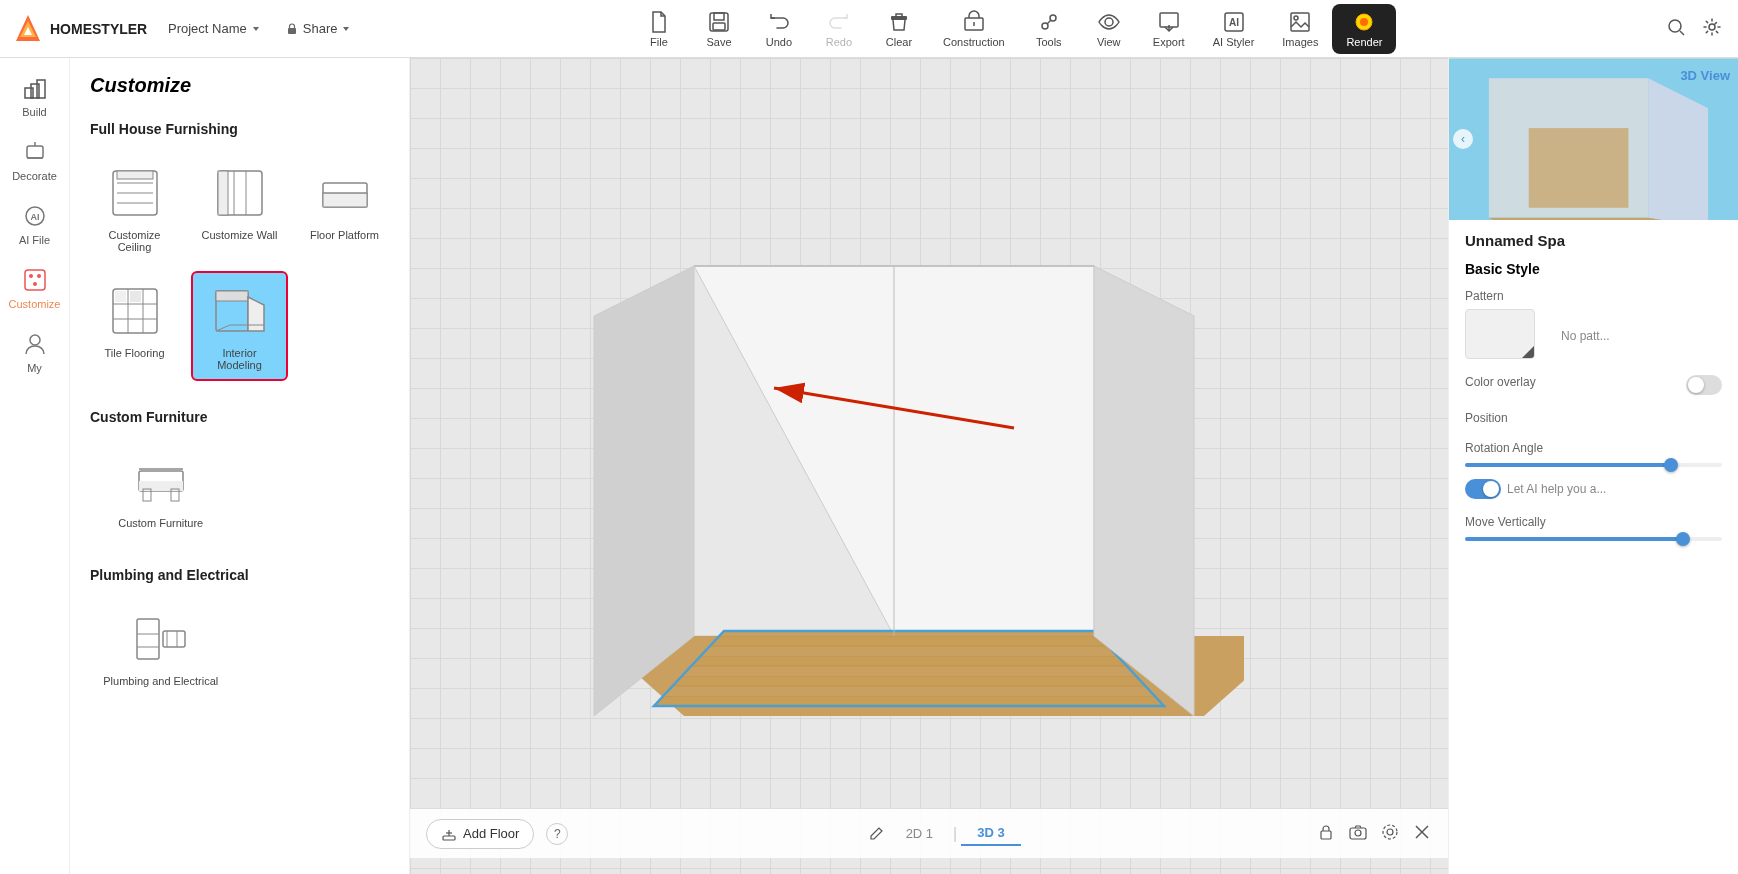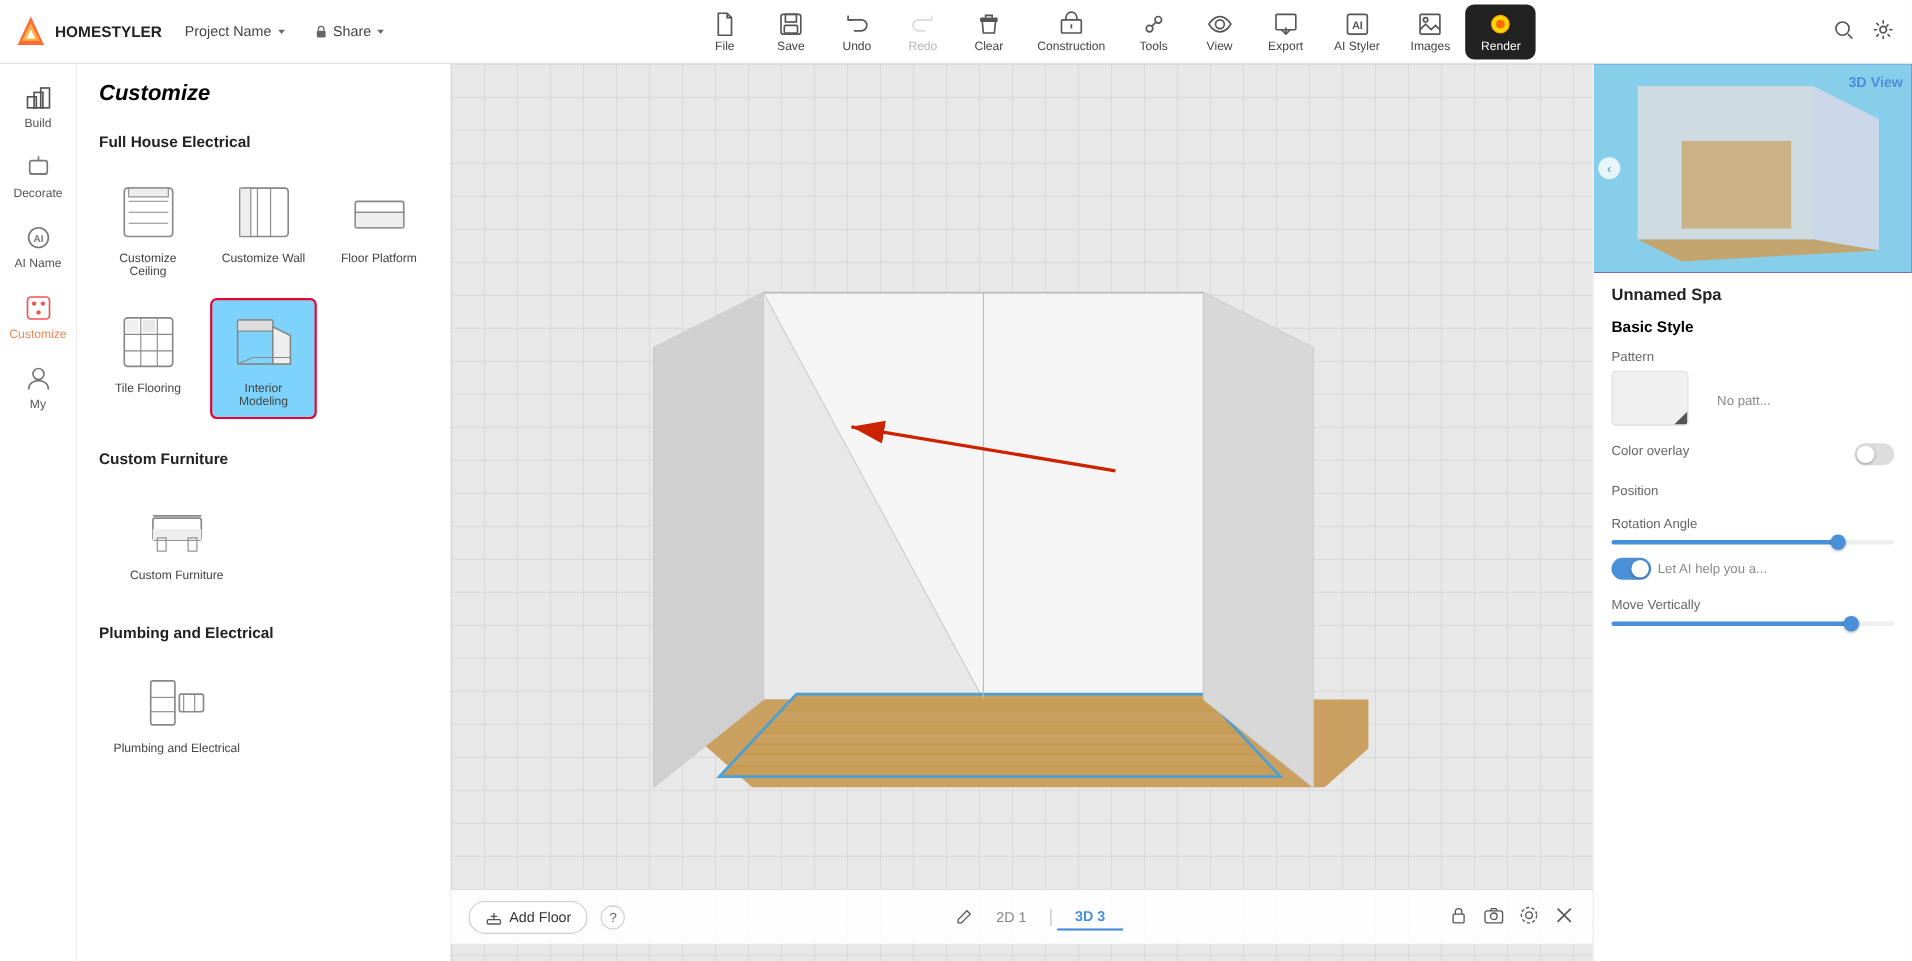--- a/index.html
+++ b/index.html
@@ -122,21 +122,21 @@
       padding: 4px 16px; font-size: 13px; cursor: pointer; color: #888;
     }
     .view-tab.active { color: #4a90d9; font-weight: 600; border-bottom: 2px solid #4a90d9; }
 
     
     .right-panel {
       position: absolute; top: 58px; right: 0; width: 290px; height: calc(100% - 58px);
       background: #fff; border-left: 1px solid #eee; z-index: 80; overflow: hidden;
     }
     .mini-preview {
-      width: 100%; height: 190px; background: #4c1d95; position: relative; overflow: hidden;
+      width: 100%; height: 162px; background: #fef9c3; position: relative; overflow: hidden;
     }
     .right-panel-content { padding: 12px 16px; }
     .room-name {
       font-size: 15px; font-weight: 600; color: #222; margin-bottom: 12px;
       white-space: nowrap; overflow: hidden; text-overflow: ellipsis;
     }
     .basic-style-heading { font-size: 14px; font-weight: 600; margin-bottom: 12px; }
     .prop-label { font-size: 12px; color: #666; margin-bottom: 6px; }
     .prop-row { margin-bottom: 16px; }
     .pattern-swatch {
@@ -355,21 +355,21 @@
         <line x1="14" y1="4" x2="14" y2="8" stroke="#777" stroke-width="1.5"></line>
       </svg>
     <span>Decorate</span>
   </button>
 
   <button class="left-nav-item">
     <svg width="28" height="28" viewBox="0 0 28 28">
         <circle cx="14" cy="14" r="9" stroke="#777" stroke-width="1.5" fill="none"></circle>
         <text x="14" y="18" text-anchor="middle" font-size="9" fill="#777" font-weight="bold">AI</text>
       </svg>
-    <span>AI Name</span>
+    <span>AI File</span>
   </button>
 
   <button class="left-nav-item active">
     <svg width="28" height="28" viewBox="0 0 28 28">
         <rect x="4" y="4" width="20" height="20" rx="3" stroke="#e55" stroke-width="1.5" fill="none"></rect>
         <circle cx="10" cy="10" r="2" fill="#e55"></circle>
         <circle cx="18" cy="10" r="2" fill="#e55"></circle>
         <circle cx="14" cy="18" r="2" fill="#e55"></circle>
       </svg>
     <span>Customize</span>
@@ -380,21 +380,21 @@
         <circle cx="14" cy="10" r="5" stroke="#777" stroke-width="1.5" fill="none"></circle>
         <path d="M5 24c0-5 4-8 9-8s9 3 9 8" stroke="#777" stroke-width="1.5" fill="none"></path>
       </svg>
     <span>My</span>
   </button>
 </div>
 
 <div class="content-panel">
   <div class="panel-title">Customize</div>
 
-  <div class="section-heading">Full House Electrical</div>
+  <div class="section-heading">Full House Furnishing</div>
 
   <div class="items-grid">
 
     <div class="grid-item">
       <svg width="60" height="60" viewBox="0 0 60 60">
         <rect x="8" y="8" width="44" height="44" rx="3" stroke="#888" stroke-width="1.5" fill="none"></rect>
         <rect x="12" y="8" width="36" height="8" stroke="#888" stroke-width="1" fill="#eee"></rect>
         <line x1="12" y1="20" x2="48" y2="20" stroke="#888" stroke-width="1"></line>
         <line x1="12" y1="30" x2="48" y2="30" stroke="#888" stroke-width="1"></line>
         <line x1="12" y1="40" x2="48" y2="40" stroke="#888" stroke-width="1"></line>

